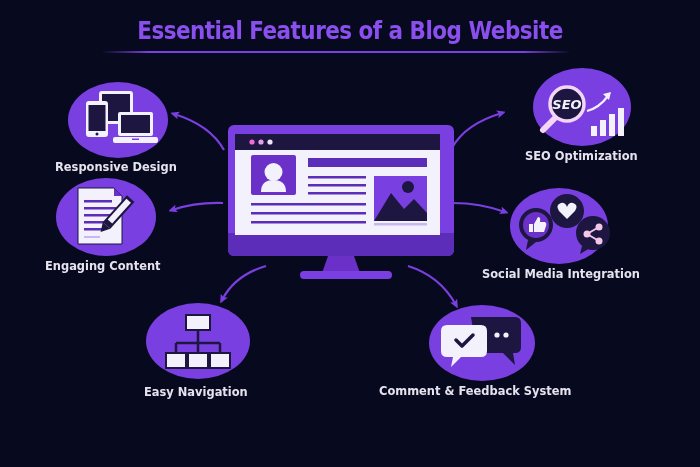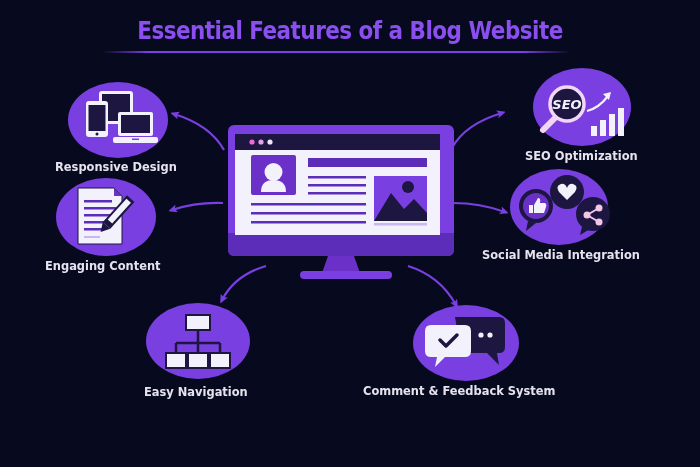--- a/index.html
+++ b/index.html
@@ -153,21 +153,21 @@
     <path d="M54,43 Q66,40 75,28" fill="none" stroke="#f3f1fb" stroke-width="2.2"></path>
     <path d="M70,26 L78,24 L76,32 Z" fill="#f3f1fb"></path>
     <rect x="58" y="58" width="6" height="10" fill="#f3f1fb"></rect>
     <rect x="67" y="52" width="6" height="16" fill="#f3f1fb"></rect>
     <rect x="76" y="46" width="6" height="22" fill="#f3f1fb"></rect>
     <rect x="85" y="40" width="6" height="28" fill="#f3f1fb"></rect>
   </svg>
   <div class="label" style="left:1px;top:80px;">SEO Optimization</div>
 </div>
 
-<div class="feature" style="left:480px;top:169px;width:180px;height:100px;">
+<div class="feature" style="left:480px;top:188px;width:180px;height:100px;">
   <div class="bubble" style="left:30px;top:0;width:98px;height:76px;"></div>
   <svg width="98" height="76" style="left:30px;top:0;">
     <circle cx="57" cy="23" r="17" fill="#1c1640"></circle>
     <path d="M57,31 L49,23 Q45,17 51,15 Q55,14 57,19 Q59,14 63,15 Q69,17 65,23 Z" fill="#f3f1fb"></path>
     <circle cx="26" cy="37" r="17" fill="#1c1640"></circle>
     <circle cx="26" cy="37" r="13" fill="#6b30c8"></circle>
     <path d="M18,52 L16,62 L26,54 Z" fill="#1c1640"></path>
     <rect x="19" y="36" width="4" height="8" fill="#f3f1fb"></rect>
     <path d="M24,44 L24,36 L28,29 Q31,29 30,34 L35,34 Q37,35 36,38 L34,44 Z" fill="#f3f1fb"></path>
     <circle cx="83" cy="45" r="17" fill="#1c1640"></circle>
@@ -176,21 +176,21 @@
       <line x1="77" y1="46" x2="89" y2="39"></line>
       <line x1="77" y1="46" x2="89" y2="53"></line>
     </g>
     <circle cx="77" cy="46" r="3.5" fill="#f3c6e8"></circle>
     <circle cx="89" cy="39" r="3.5" fill="#f3c6e8"></circle>
     <circle cx="89" cy="53" r="3.5" fill="#f3c6e8"></circle>
   </svg>
   <div class="label" style="left:2px;top:78px;">Social Media Integration</div>
 </div>
 
-<div class="feature" style="left:359px;top:305px;width:220px;height:100px;">
+<div class="feature" style="left:375px;top:305px;width:220px;height:100px;">
   <div class="bubble" style="left:54px;top:0;width:106px;height:76px;"></div>
   <svg width="106" height="76" style="left:54px;top:0;">
     <path d="M42,12 L86,12 Q92,12 92,18 L92,42 Q92,48 86,48 L84,48 L86,60 L74,48 L48,48 Z" fill="#1c1640"></path>
     <circle cx="68" cy="30" r="2.6" fill="#f3f1fb"></circle>
     <circle cx="77" cy="30" r="2.6" fill="#f3f1fb"></circle>
     <path d="M18,20 L52,20 Q58,20 58,26 L58,46 Q58,52 52,52 L32,52 L22,62 L24,52 L18,52 Q12,52 12,46 L12,26 Q12,20 18,20 Z" fill="#f3f1fb"></path>
     <path d="M27,35 L33,41 L44,30" fill="none" stroke="#1c1640" stroke-width="3.5" stroke-linecap="round" stroke-linejoin="round"></path>
   </svg>
   <div class="label" style="left:4px;top:78px;">Comment &amp; Feedback System</div>
 </div>

